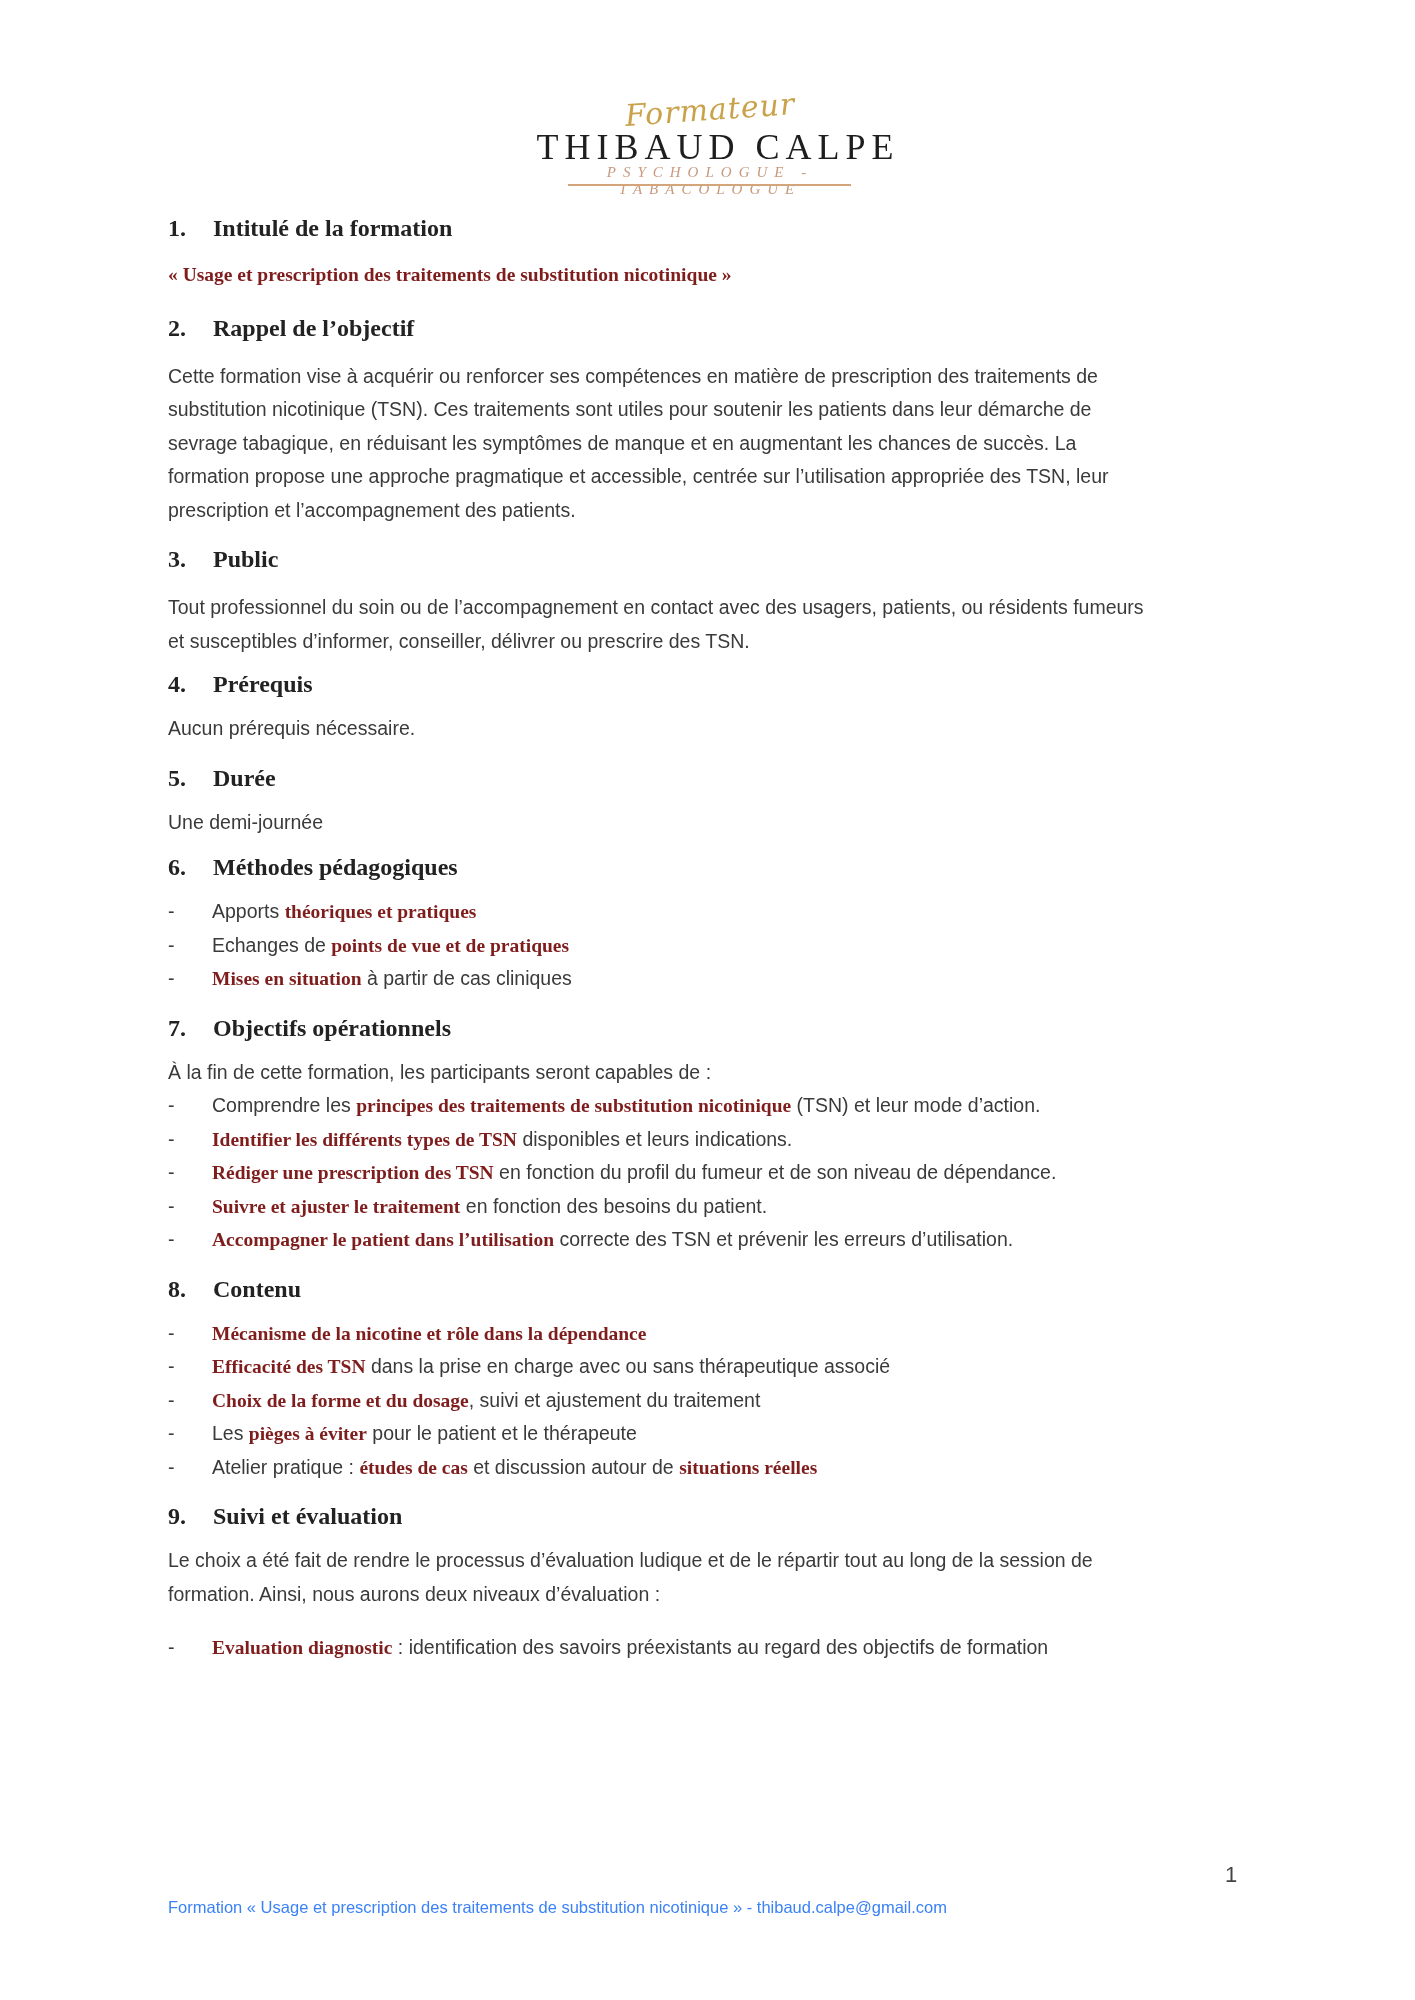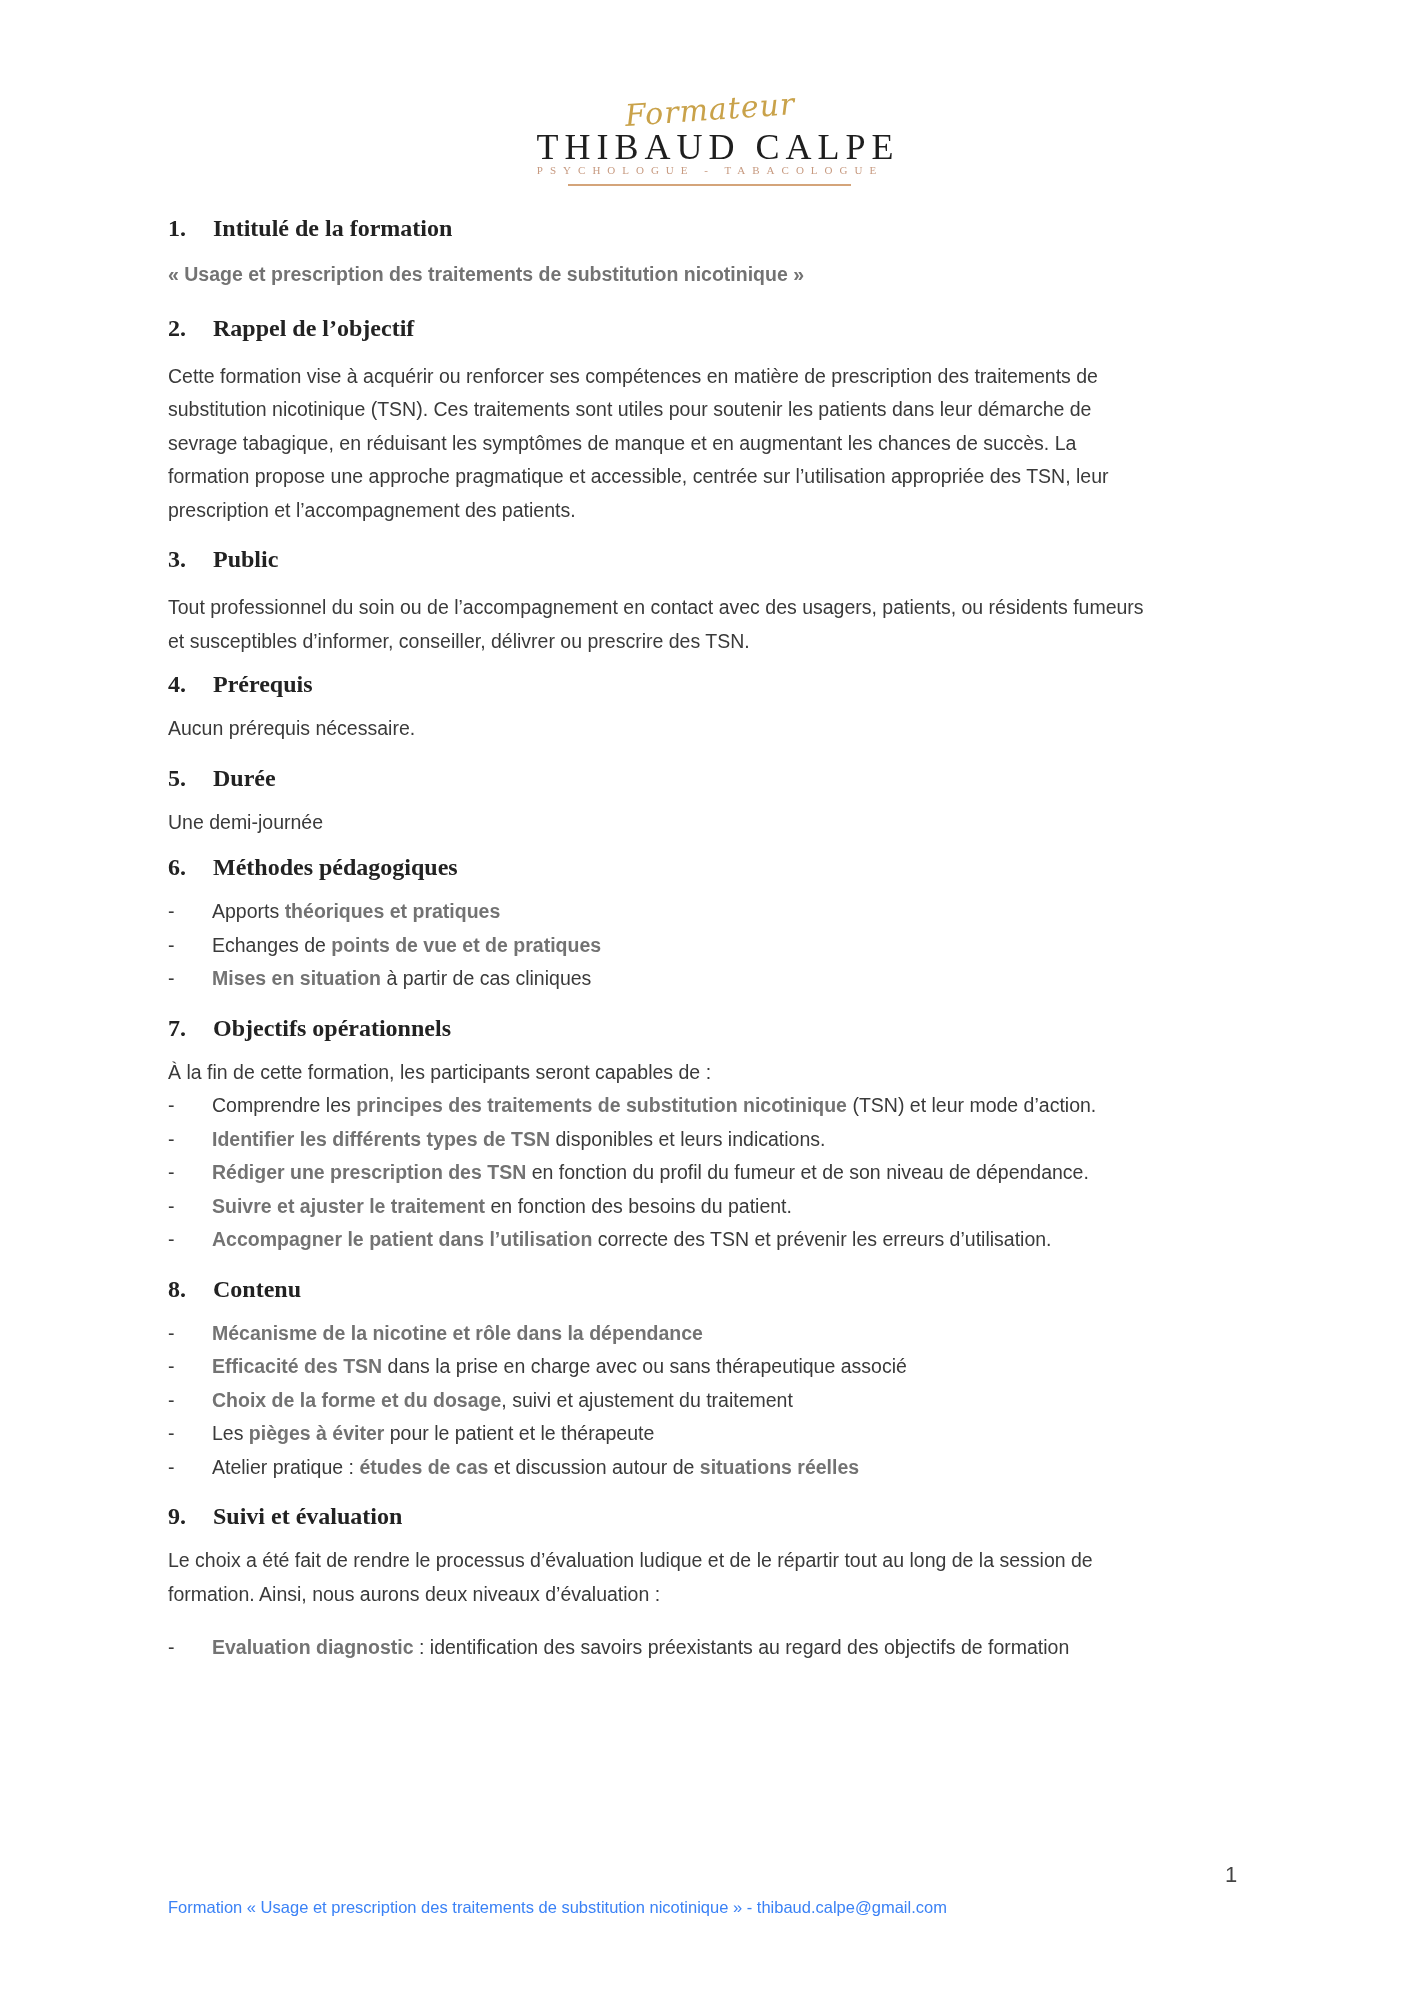--- a/index.html
+++ b/index.html
@@ -3,33 +3,33 @@
 <meta charset="utf-8">
 <style>
   html, body { margin: 0; padding: 0; background: #ffffff; }
   body { width: 1415px; height: 2000px; position: relative; overflow: hidden; }
   .page { position: absolute; left: 0; top: 0; width: 1415px; height: 2000px; background: #fff; }
 
   
   .logo { position: absolute; left: 520px; top: 92px; width: 380px; height: 100px; text-align: center; }
   .logo-script { position: absolute; left: 0; right: 0; top: 0; font-family: "DejaVu Serif", serif; font-style: italic; font-size: 30px; color: #c9a24a; letter-spacing: 1px; transform: rotate(-4deg); }
   .logo-name { position: absolute; left: 16px; right: 0; top: 34px; font-family: "Liberation Serif", serif; font-size: 36px; letter-spacing: 6px; color: #1e1e1e; }
-  .logo-sub { position: absolute; left: 0; right: 0; top: 72px; font-family: "Liberation Serif", serif; font-size: 11px; letter-spacing: 7px; color: #c79a80; }
+  .logo-sub { position: absolute; left: 0; right: 0; top: 72px; font-family: "Liberation Serif", serif; font-size: 15px; letter-spacing: 7px; color: #c79a80; font-style: italic; }
   .logo-line { position: absolute; left: 48px; width: 283px; top: 92px; height: 2px; background: #d4a47a; }
 
   
   .content { position: absolute; left: 168px; top: 208px; width: 1080px; font-family: "Liberation Sans", sans-serif; color: #3a3a3a; }
   h2 { font-family: "Liberation Serif", serif; font-weight: bold; font-size: 24px; color: #222; margin: 0; padding-left: 42px; position: relative; height: 40px; line-height: 40px; }
   h2 .num { position: absolute; left: 42px; }
   h2 .ttl { position: absolute; left: 87px; }
   p { margin: 0; font-size: 19.5px; line-height: 33.5px; }
   ul.dash { list-style: none; margin: 0; padding: 0; }
   ul.dash li { position: relative; padding-left: 86px; font-size: 19.5px; line-height: 33.5px; }
   ul.dash li .bullet { position: absolute; left: 42px; }
-  b { color: #737373; }
+  b { color: #7f1d1d; font-family: Liberation Serif, serif; }
   .justify { text-align: justify; }
 
   
   .page-num { position: absolute; left: 1225px; top: 1862px; font-family: "Liberation Sans", sans-serif; font-size: 22px; color: #444; }
   .footer { position: absolute; left: 168px; top: 1898px; font-family: "Liberation Sans", sans-serif; font-size: 16.5px; color: #3b82f6; }
 </style>
 </head>
 <body>
 
 <div class="page">

